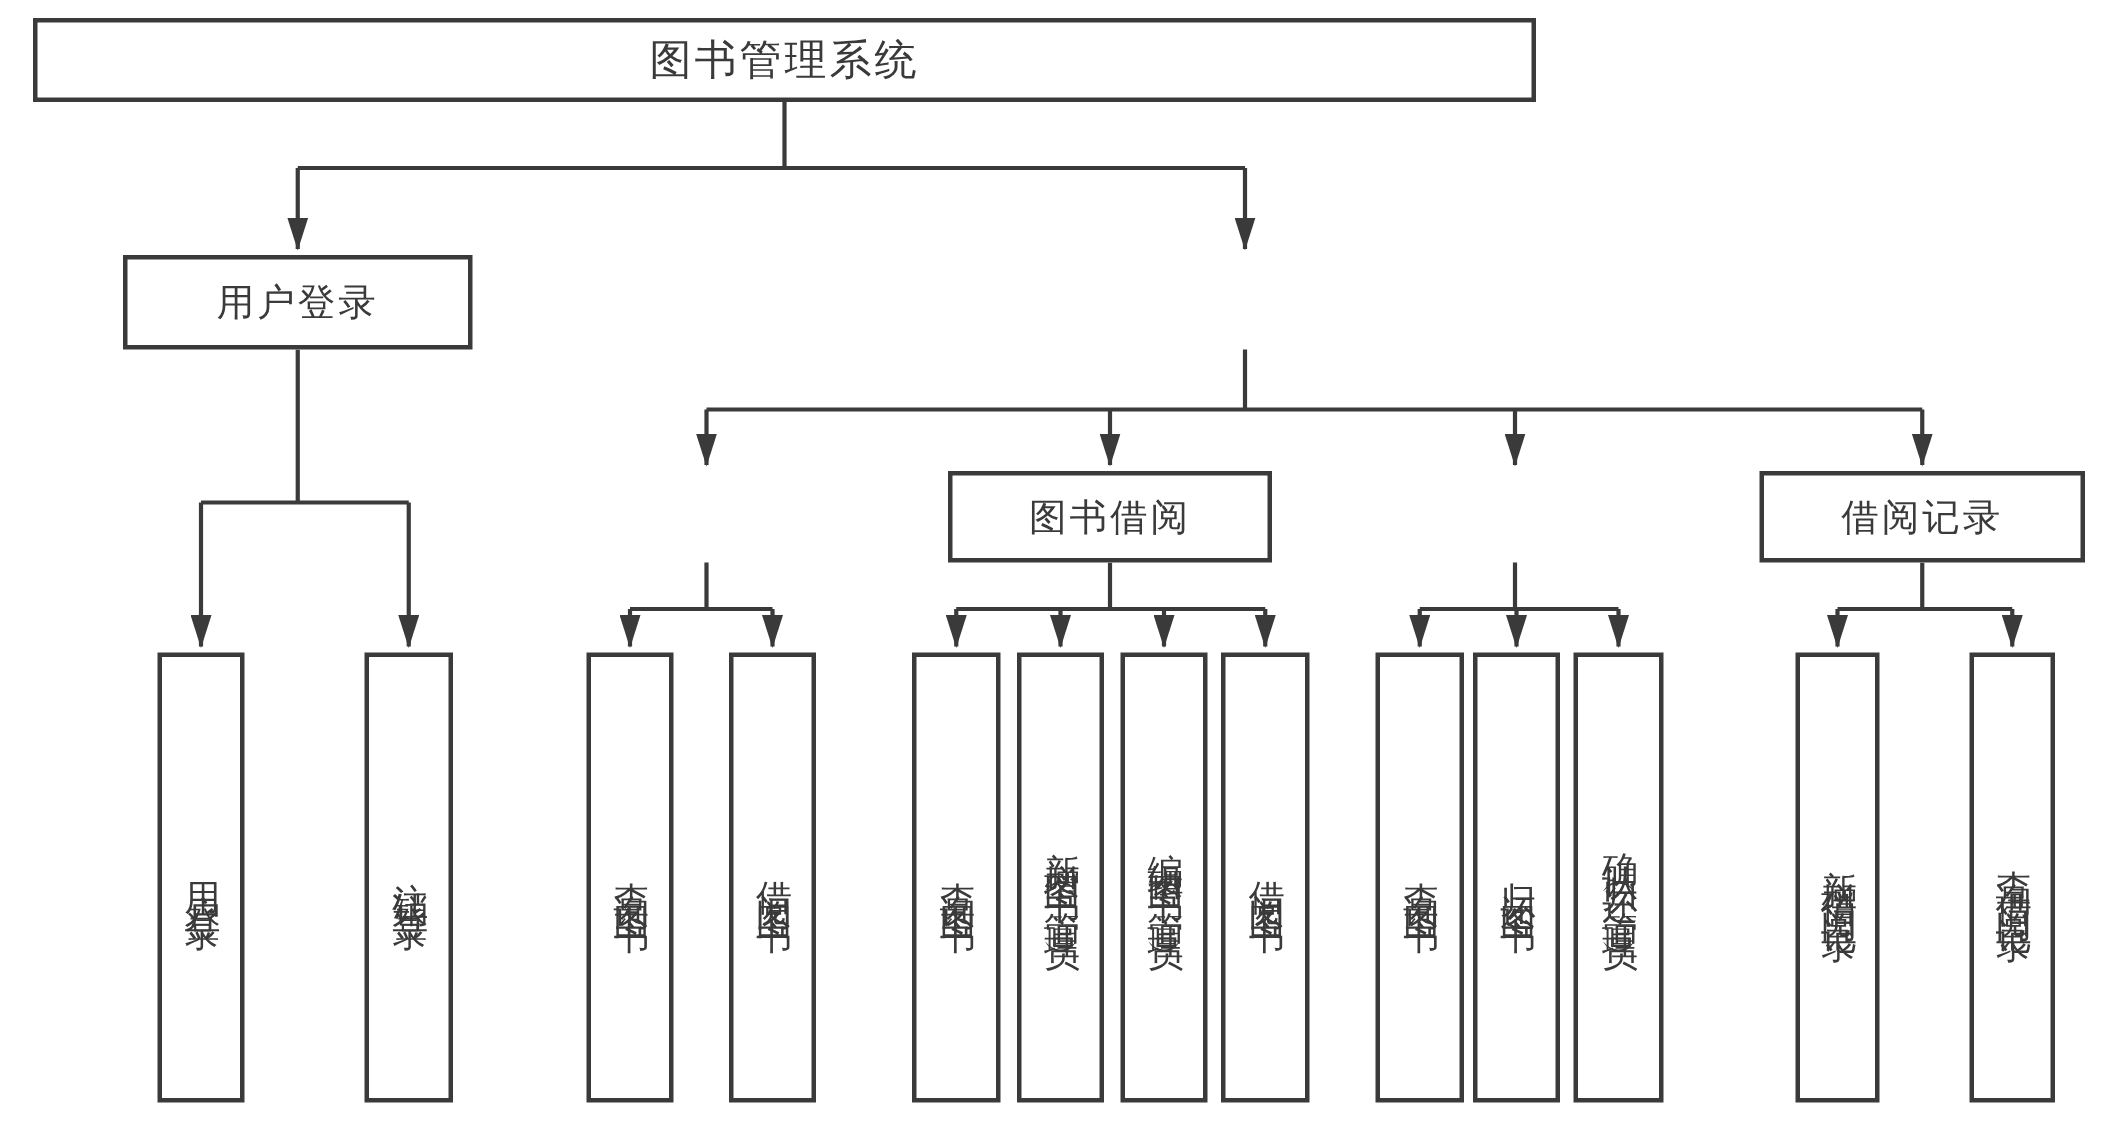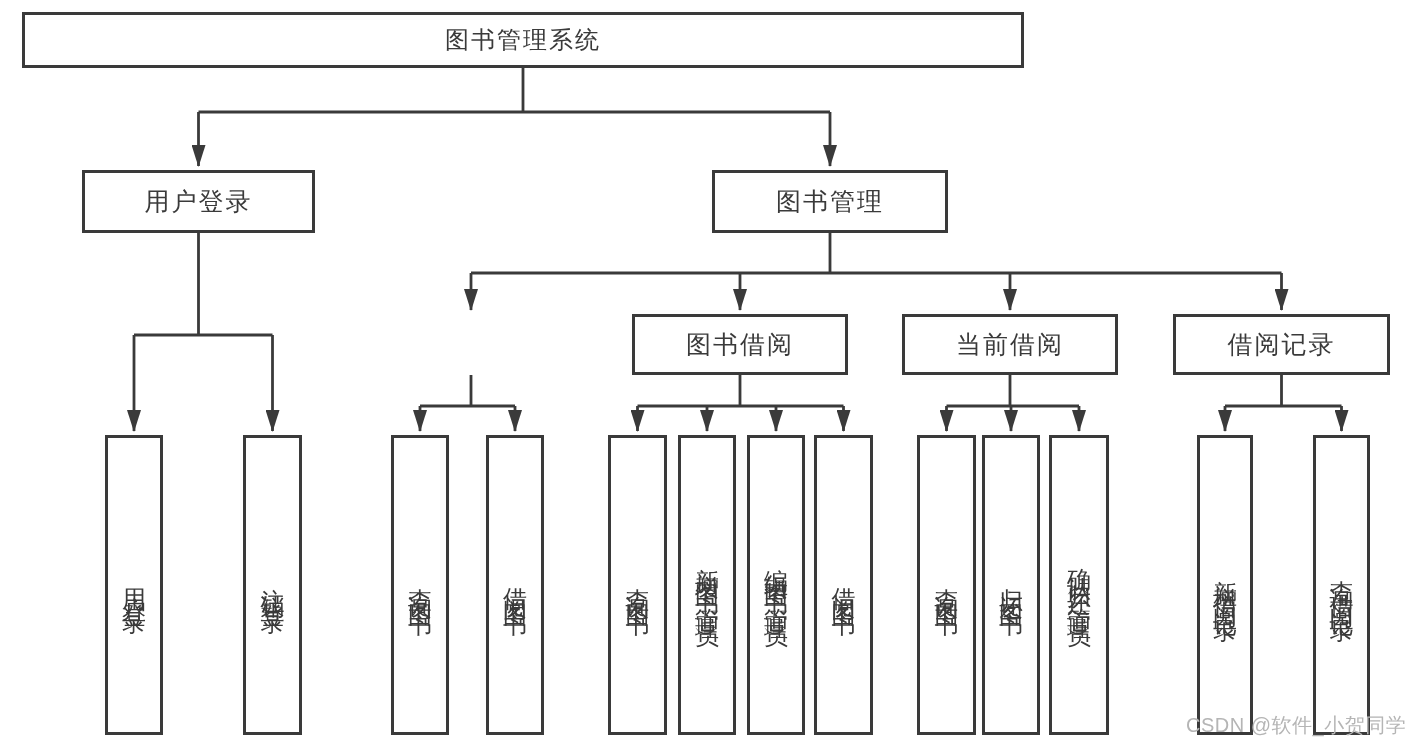--- a/index.html
+++ b/index.html
@@ -17,21 +17,21 @@
     box-sizing:border-box;
     background:#ffffff;
     border:3px solid #3a3a3a;
     display:flex;
     align-items:center;
     justify-content:center;
     text-align:center;
     color:#3a3a3a;
   }
   .h-label{font-size:25px;letter-spacing:2px;white-space:nowrap;}
-  .root-label{font-size:24px;letter-spacing:2px;}
+  .root-label{font-size:28px;letter-spacing:2px;}
   .v-box{
     writing-mode:vertical-rl;
     text-orientation:mixed;
     font-size:24px;
     letter-spacing:8px;
     line-height:1;
   }
   .v-box .v-label{display:block;}
   .watermark{
     position:absolute;
@@ -91,29 +91,23 @@
     </g>
   </svg>
 
   <div class="box" style="left:22px;top:12px;width:1002px;height:56px;">
     <span class="root-label">图书管理系统</span>
   </div>
 
   <div class="box" style="left:82px;top:170px;width:233px;height:63px;">
     <span class="h-label">用户登录</span>
   </div>
-  <div class="box" style="left:712px;top:170px;width:236px;height:63px;">
-    <span class="h-label">图书管理</span>
-  </div>
 
   <div class="box" style="left:632px;top:314px;width:216px;height:61px;justify-content:center;">
     <span class="h-label">图书借阅</span>
-  </div>
-  <div class="box" style="left:902px;top:314px;width:216px;height:61px;">
-    <span class="h-label">当前借阅</span>
   </div>
   <div class="box" style="left:1173px;top:314px;width:217px;height:61px;">
     <span class="h-label">借阅记录</span>
   </div>
 
   <div class="box v-box" style="left:105px;top:435px;width:58px;height:300px;">
     <span class="v-label">用户登录</span>
   </div>
   <div class="box v-box" style="left:243px;top:435px;width:59px;height:300px;">
     <span class="v-label">注销登录</span>
@@ -149,15 +143,14 @@
     <span class="v-label">确认归还（管理员）</span>
   </div>
 
   <div class="box v-box" style="left:1197px;top:435px;width:56px;height:300px;">
     <span class="v-label">新增借阅记录</span>
   </div>
   <div class="box v-box" style="left:1313px;top:435px;width:57px;height:300px;">
     <span class="v-label">查询借阅记录</span>
   </div>
 
-  <div class="watermark">CSDN @软件_小贺同学</div>
 
 </div>
 
 </body></html>

